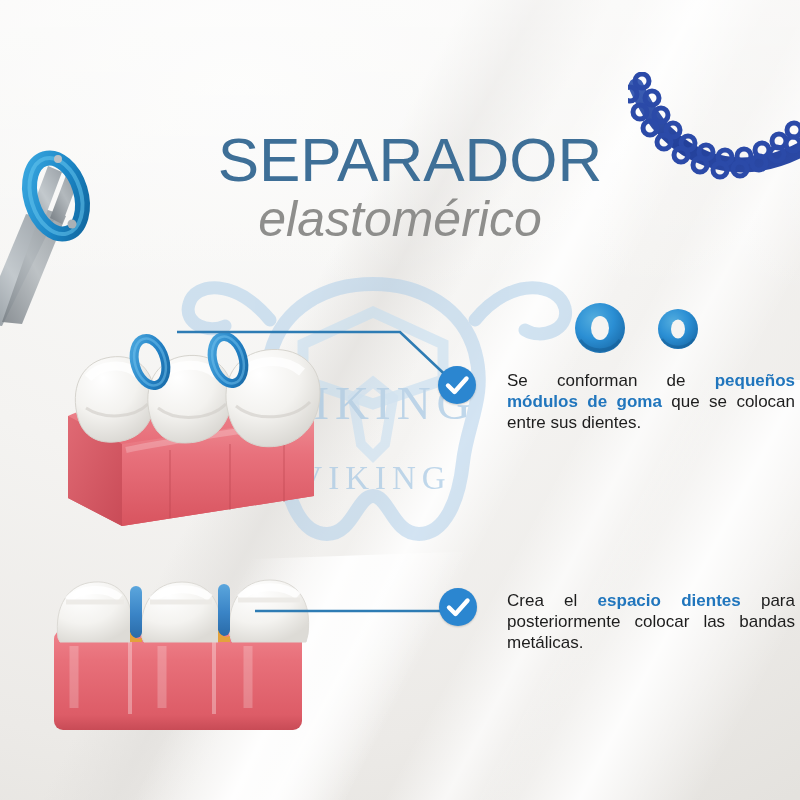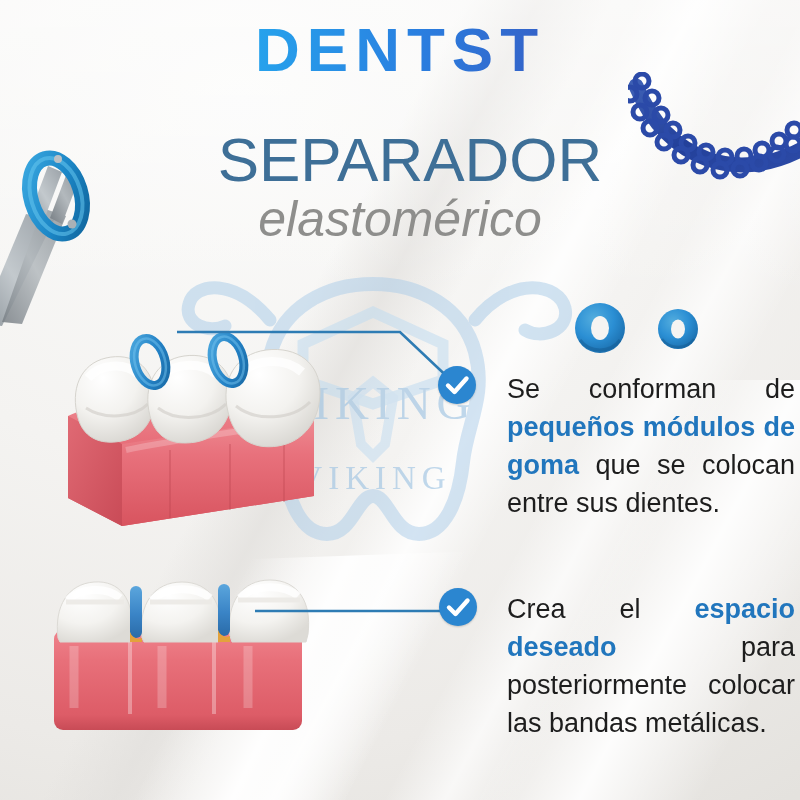--- a/index.html
+++ b/index.html
@@ -100,22 +100,22 @@
     text-align: center;
     font-size: 50px;
     font-style: italic;
     color: #8e8e8c;
   }
 
   
   .feature-text {
     position: absolute;
     width: 288px;
-    font-size: 27px;
-    line-height: 38px;
+    font-size: 17px;
+    line-height: 21px;
     color: #1d1d1d;
     text-align: justify;
     text-align-last: left;
   }
   .feature-text b { color: #2176bd; font-weight: bold; }
   #feature-text-1 { left: 507px; top: 370px; }
   #feature-text-2 { left: 507px; top: 590px; }
 
   
   .check-badge {
@@ -163,21 +163,20 @@
       <path d="M198 36 C150 36 108 60 96 104 C84 148 104 176 108 214 C112 252 126 286 152 286
                C178 286 182 248 198 248 C214 248 218 286 244 286 C270 286 284 252 288 214
                C292 176 312 148 300 104 C288 60 246 36 198 36 Z" fill="none" stroke="#a9cbe8" stroke-width="14" opacity=".8"></path>
       <path d="M128 96 L198 64 L268 96 L268 132 L198 156 L128 132 Z" fill="none" stroke="#bedaf0" stroke-width="11" opacity=".85"></path>
       <path d="M178 150 L198 134 L218 150 L210 196 L198 208 L186 196 Z" fill="none" stroke="#bedaf0" stroke-width="10" opacity=".8"></path>
     </svg>
     <div class="wm-text wm-viking">VIKING</div>
     <div class="wm-text wm-store">VIKING</div>
   </div>
 
-  <div id="brand">DENTST</div>
   <div id="subtitle-1">SEPARADOR</div>
   <div id="subtitle-2">elastomérico</div>
 
   <svg id="plier-tool" viewBox="0 0 130 230">
     <defs>
       <linearGradient id="metalA" x1="0" y1="1" x2="1" y2="0">
         <stop offset="0%" stop-color="#8d959b"></stop>
         <stop offset="45%" stop-color="#c3c9cd"></stop>
         <stop offset="100%" stop-color="#9aa1a7"></stop>
       </linearGradient>
@@ -392,16 +391,16 @@
     <svg width="38" height="38" viewBox="0 0 38 38">
       <path d="M10 19.5 L16.5 26 L28.5 12.5" fill="none" stroke="#ffffff" stroke-width="4.4" stroke-linecap="round" stroke-linejoin="round"></path>
     </svg>
   </div>
 
   <div id="feature-text-1" class="feature-text">
     <span>Se conforman de </span><b>pequeños módulos de goma</b><span> que se colocan entre sus dientes.</span>
   </div>
 
   <div id="feature-text-2" class="feature-text">
-    <span>Crea el </span><b>espacio deseado</b><span> para posteriormente colocar las bandas metálicas.</span>
+    <span>Crea el </span><b>espacio dientes</b><span> para posteriormente colocar las bandas metálicas.</span>
   </div>
 
 </div>
 
 </body></html>

